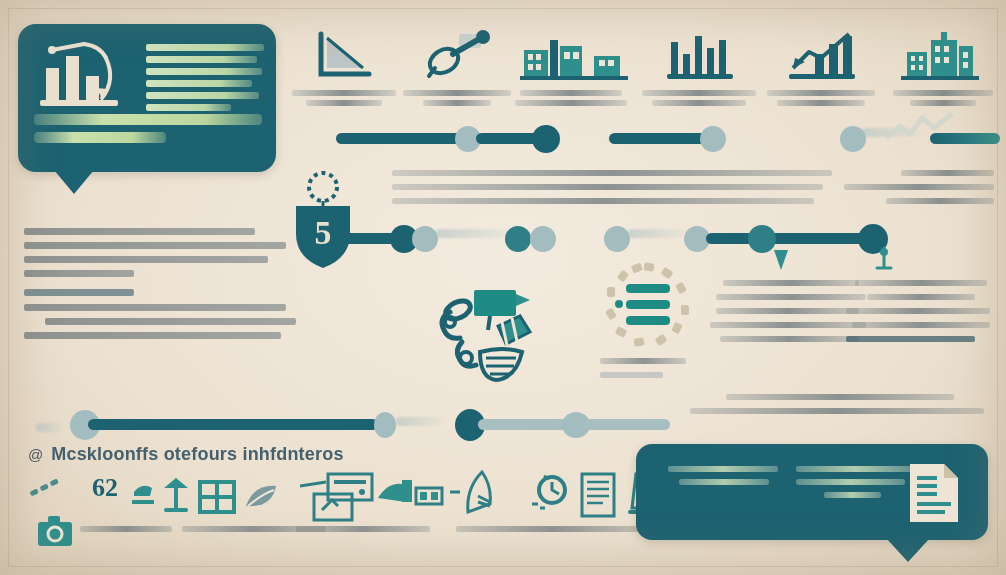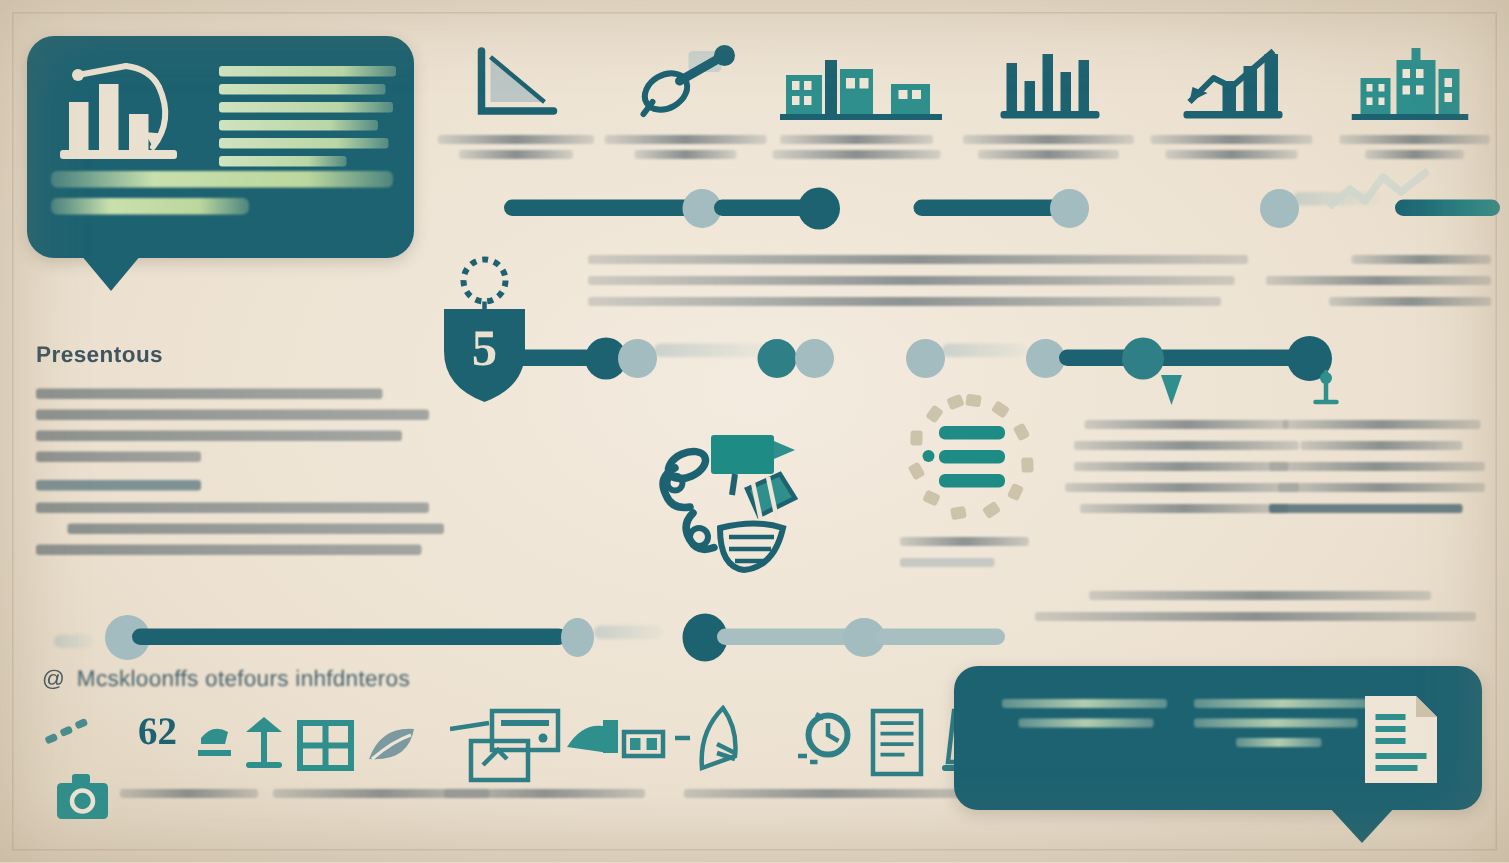--- a/index.html
+++ b/index.html
@@ -361,21 +361,20 @@
     <div class="dot pale" style="left:530px;top:226px;width:26px;height:26px;"></div>
     <div class="dot pale" style="left:604px;top:226px;width:26px;height:26px;"></div>
     <div class="ghostbar" style="left:628px;top:229px;width:56px;"></div>
     <div class="dot pale" style="left:684px;top:226px;width:26px;height:26px;"></div>
     <div class="bar" style="left:706px;top:233px;width:162px;"></div>
     <div class="dot mid" style="left:748px;top:225px;width:28px;height:28px;"></div>
     <div class="dot dark" style="left:858px;top:224px;width:30px;height:30px;"></div>
   </div>
 
   <div id="left-body">
-    <h2>Presentous</h2>
     <div class="para">
       <div class="ln" style="width:88%"></div>
       <div class="ln" style="width:100%"></div>
       <div class="ln" style="width:93%"></div>
       <div class="ln" style="width:42%"></div>
     </div>
     <div class="sub"></div>
     <div class="para">
       <div class="ln" style="width:100%"></div>
       <div class="ln" style="width:96%;margin-left:8%"></div>
@@ -463,21 +462,21 @@
     <div class="dot pale" style="left:374px;top:412px;width:22px;height:26px;"></div>
     <div class="ghostbar" style="left:396px;top:417px;width:46px;"></div>
     <div class="dot dark" style="left:455px;top:409px;width:30px;height:32px;"></div>
     <div class="bar light" style="left:478px;top:419px;width:100px;"></div>
     <div class="dot pale" style="left:562px;top:412px;width:28px;height:26px;"></div>
     <div class="bar light" style="left:584px;top:419px;width:86px;"></div>
   </div>
 
   <div style="position:absolute;left:28px;top:444px;display:flex;align-items:center;gap:8px;">
     <span style="color:#4a5a63;font-size:15px;filter:blur(.4px);">@</span>
-    <span class="tx" style="font-size:15px;font-weight:400;color:#46616d;">Mcskloonffs otefours inhfdnteros</span>
+    <span class="tx" style="font-size:18px;font-weight:700;color:#46616d;">Mcskloonffs otefours inhfdnteros</span>
   </div>
 
   <div id="bottom-strip">
 
     <svg style="position:absolute;left:4px;top:8px;" width="40" height="26" viewBox="0 0 40 26">
       <g fill="#2e7f86" opacity=".85">
         <rect x="2" y="14" width="8" height="5" rx="2" transform="rotate(-24 6 16)"></rect>
         <rect x="12" y="9" width="8" height="5" rx="2" transform="rotate(-24 16 11)"></rect>
         <rect x="22" y="4" width="8" height="5" rx="2" transform="rotate(-24 26 6)"></rect>
       </g>

